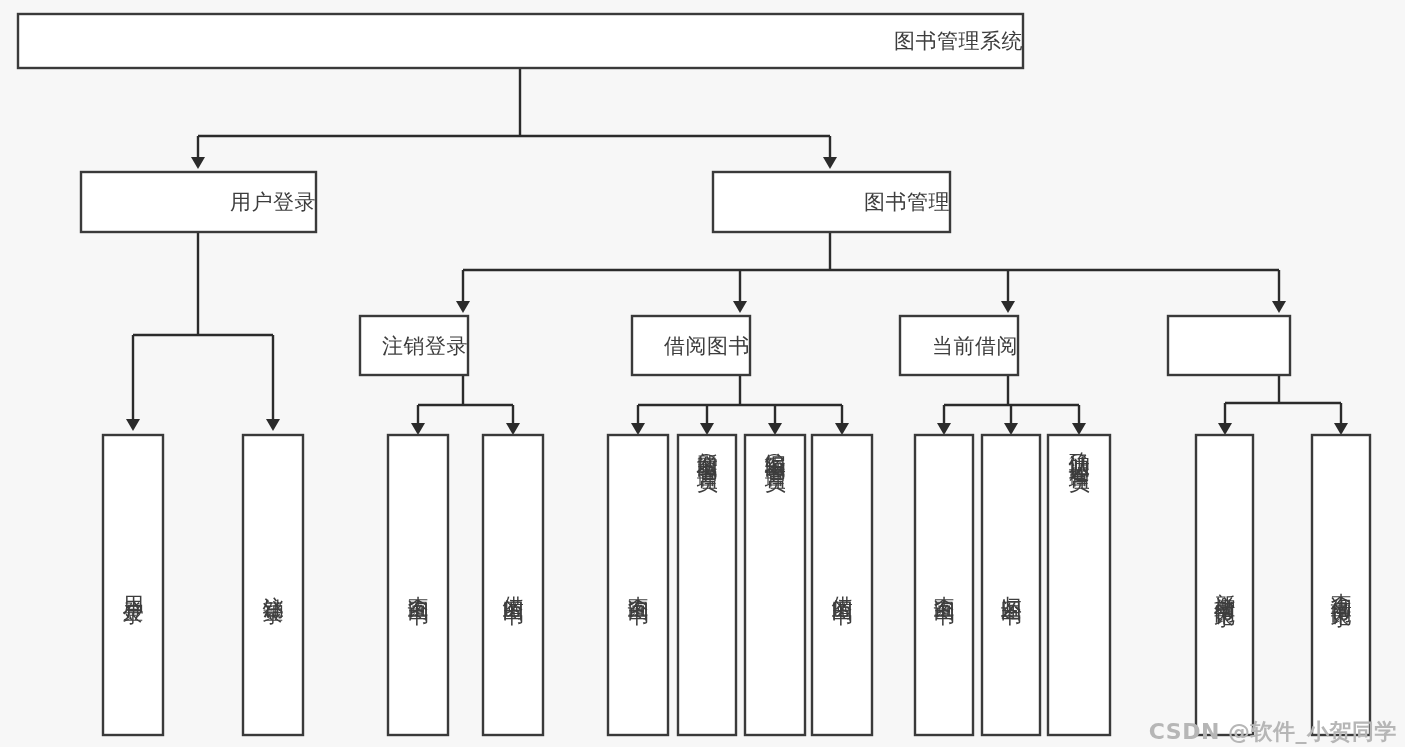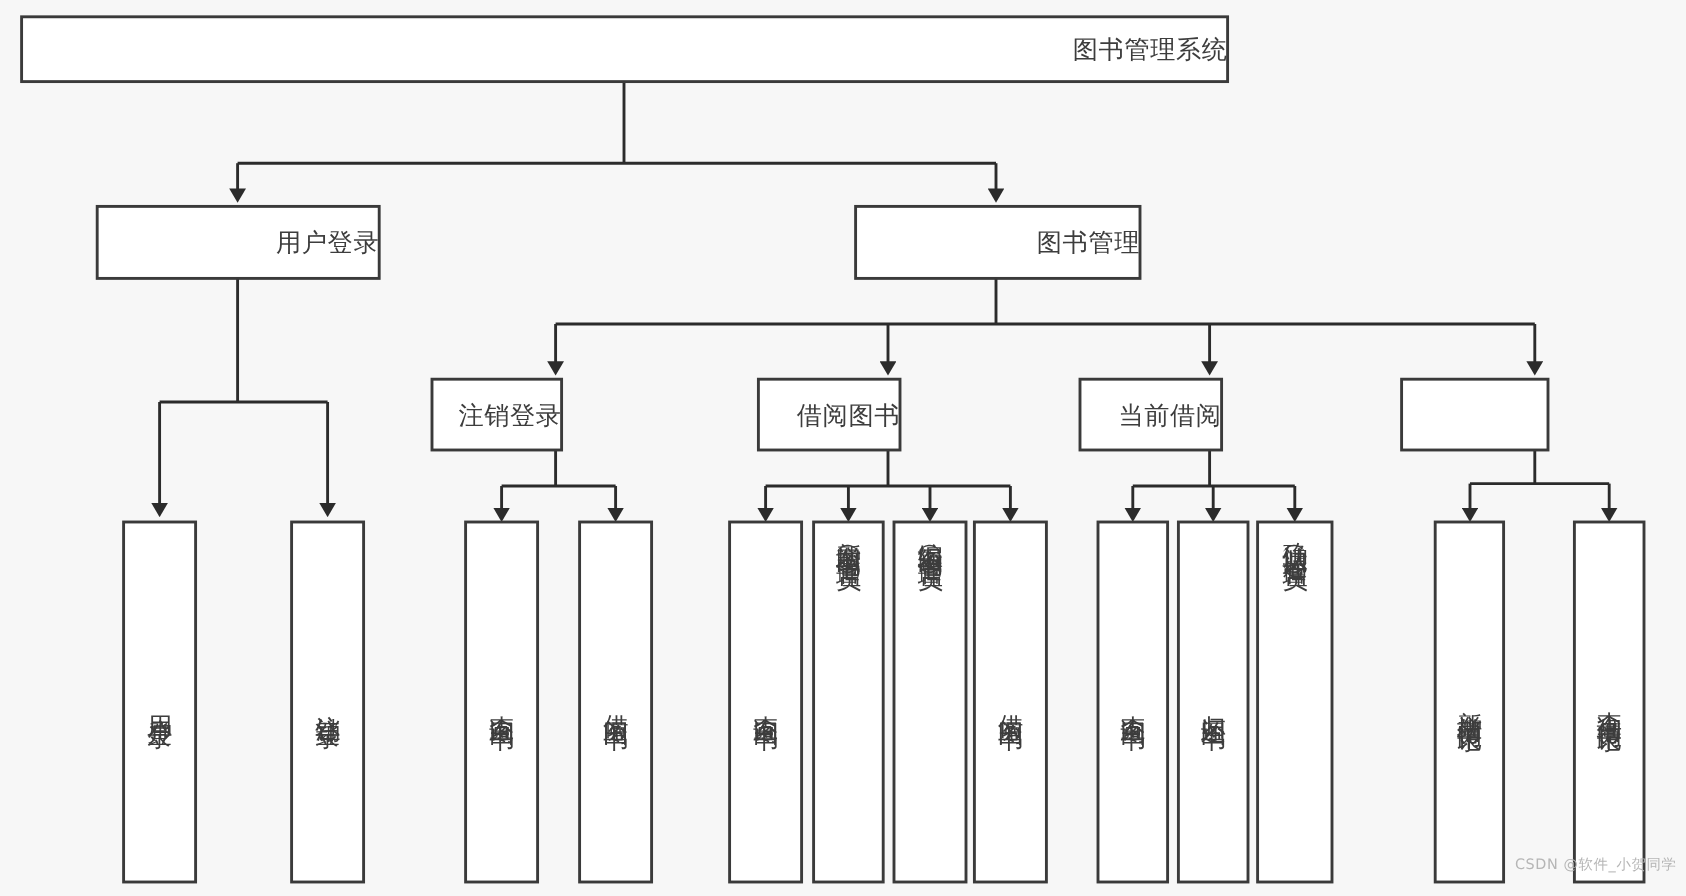--- a/index.html
+++ b/index.html
@@ -66,27 +66,28 @@
   .horiz-text {
     font-family: "DejaVu Sans", "Liberation Sans", sans-serif;
     font-size: 21px;
     color: #3d3d3d;
     white-space: nowrap;
     letter-spacing: 0.5px;
   }
   #watermark {
     position: absolute;
     right: 8px;
-    bottom: 18px;
-    font-family: "DejaVu Sans", "Liberation Sans", sans-serif;
-    font-size: 12px;
+    bottom: 0;
+    font-family: "DejaVu Sans", "Liberation Sans", sans-serif;
+    font-size: 22px;
     color: #b6b6b6;
     letter-spacing: 0.5px;
     white-space: nowrap;
     pointer-events: none;
+    font-weight: bold;
   }
 </style>
 </head>
 <body>
 
 <div id="diagram-root">
 
   <svg id="diagram-svg" viewBox="0 0 1405 747">
     <defs>
       <marker id="arrow" markerWidth="12" markerHeight="14" refX="1" refY="7" orient="auto" markerUnits="userSpaceOnUse">

